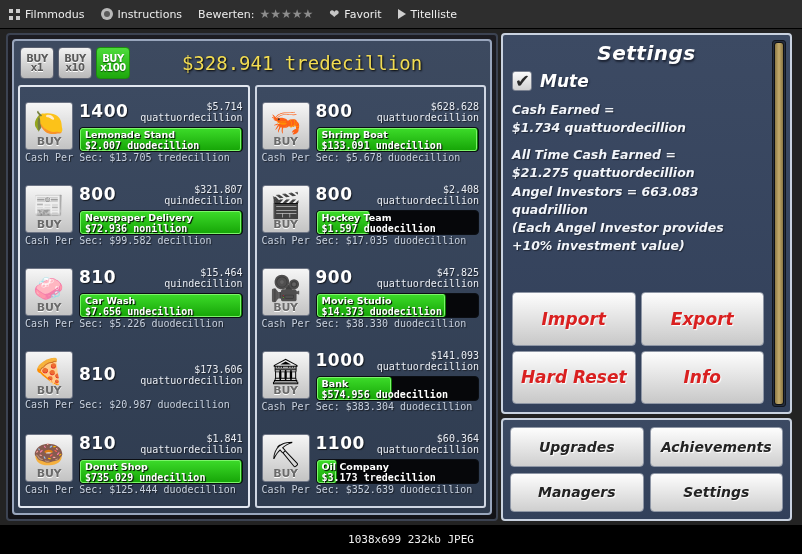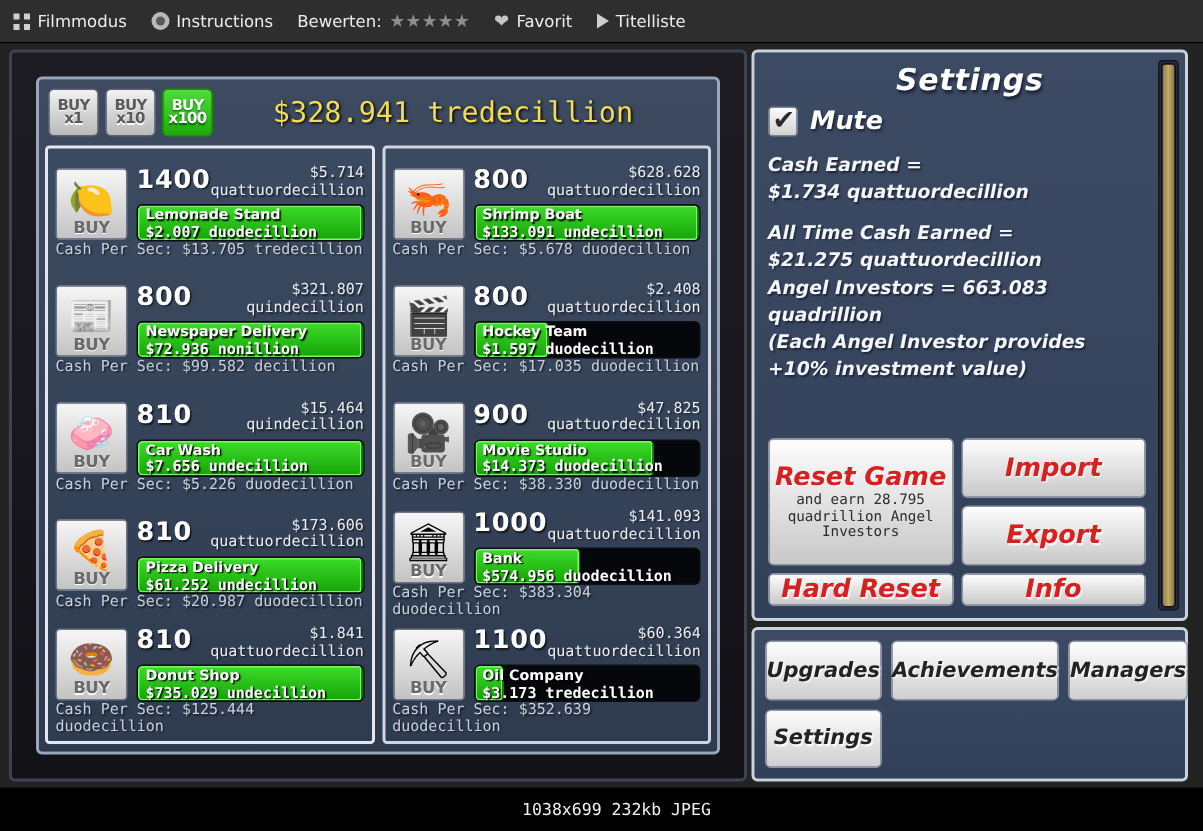--- a/index.html
+++ b/index.html
@@ -37,21 +37,21 @@
   .stage { position: absolute; left: 0; top: 29px; width: 802px; height: 496px;
     background: #232323; display: flex; }
 
   
   .left-panel {
     margin: 4px 3px 4px 6px;
     width: 492px; height: 488px;
     background: linear-gradient(#1c1c22,#121217);
     border: 2px solid #3c4352;
     border-radius: 4px;
-    padding: 16px;
+    padding: 4px;
     display: flex; flex-direction: column;
   }
   .left-inner {
     flex: 1;
     background: linear-gradient(#3d4a60,#2e3a4d);
     border: 2px solid #99a6bd;
     border-radius: 4px;
     display: flex; flex-direction: column;
     overflow: hidden;
   }
@@ -151,21 +151,21 @@
     display: flex; flex-direction: column; align-items: center;
     justify-content: center; cursor: pointer; text-align: center; }
   .gbtn .red { color: #d92020; font-size: 17px; font-weight: bold;
     font-style: italic; text-shadow: 1px 1px 1px #fff; letter-spacing: 0px; }
   .gbtn .sub { color: #2c2c2c; font-family: "DejaVu Sans Mono", monospace;
     font-size: 9.5px; line-height: 1.15; margin-top: 1px; }
   .reset-main { grid-row: 1 / span 2; }
 
   .nav-box { flex: 1; background: linear-gradient(#3c4a63,#32405a);
     border: 2px solid #c9d2e0; border-radius: 4px;
-    display: grid; grid-template-columns: 1fr 1fr 1fr; grid-template-rows: 1fr 1fr;
+    display: grid; grid-template-columns: 1fr 1fr; grid-template-rows: 1fr 1fr;
     gap: 6px; padding: 7px; }
   .navbtn { border-radius: 4px; border: 1px solid #8e96a5;
     background: linear-gradient(#fdfdfd,#cfcfcf);
     display: flex; align-items: center; justify-content: center;
     color: #232323; font-size: 14px; font-weight: bold; font-style: italic;
     text-shadow: 1px 1px 1px #fff; cursor: pointer; }
 
   
   .statusbar { position: absolute; left: 0; bottom: 0; width: 802px; height: 29px;
     background: #000; display: flex; align-items: center; justify-content: center; padding-left: 20px; }
@@ -312,27 +312,20 @@
                     <div class="buylab">BUY</div>
                   </div>
                   <div class="biz-right">
                     <div class="biz-hdr">
                       <div class="biz-count">810</div>
                       <div class="biz-cost">
                         <div>$173.606</div>
                         <div>quattuordecillion</div>
                       </div>
                     </div>
-                    <div class="biz-bar">
-                      <div class="biz-fill" style="width: 100%;"></div>
-                      <div class="biz-bartext">
-                        <div>Pizza Delivery</div>
-                        <div class="l2">$61.252 undecillion</div>
-                      </div>
-                    </div>
                   </div>
                 </div>
                 <div class="biz-cps">Cash Per Sec: $20.987 duodecillion</div>
               </div>
               <div class="biz">
                 <div class="biz-top">
                   <div class="biz-icon">
                     <div class="glyph">🍩</div>
                     <div class="buylab">BUY</div>
                   </div>
@@ -505,24 +498,20 @@
         <div class="stat">Angel Investors = 663.083</div>
         <div class="stat">quadrillion</div>
         <div class="stat">(Each Angel Investor provides</div>
         <div class="stat">+10% investment value)</div>
 
         <div class="scrollbar">
           <div class="scrollthumb"></div>
         </div>
 
         <div class="reset-grid">
-          <div class="gbtn reset-main">
-            <span class="red">Reset Game</span>
-            <span class="sub">and earn 28.795 quadrillion Angel Investors</span>
-          </div>
           <div class="gbtn">
             <span class="red">Import</span>
           </div>
           <div class="gbtn">
             <span class="red">Export</span>
           </div>
           <div class="gbtn">
             <span class="red">Hard Reset</span>
           </div>
           <div class="gbtn">

